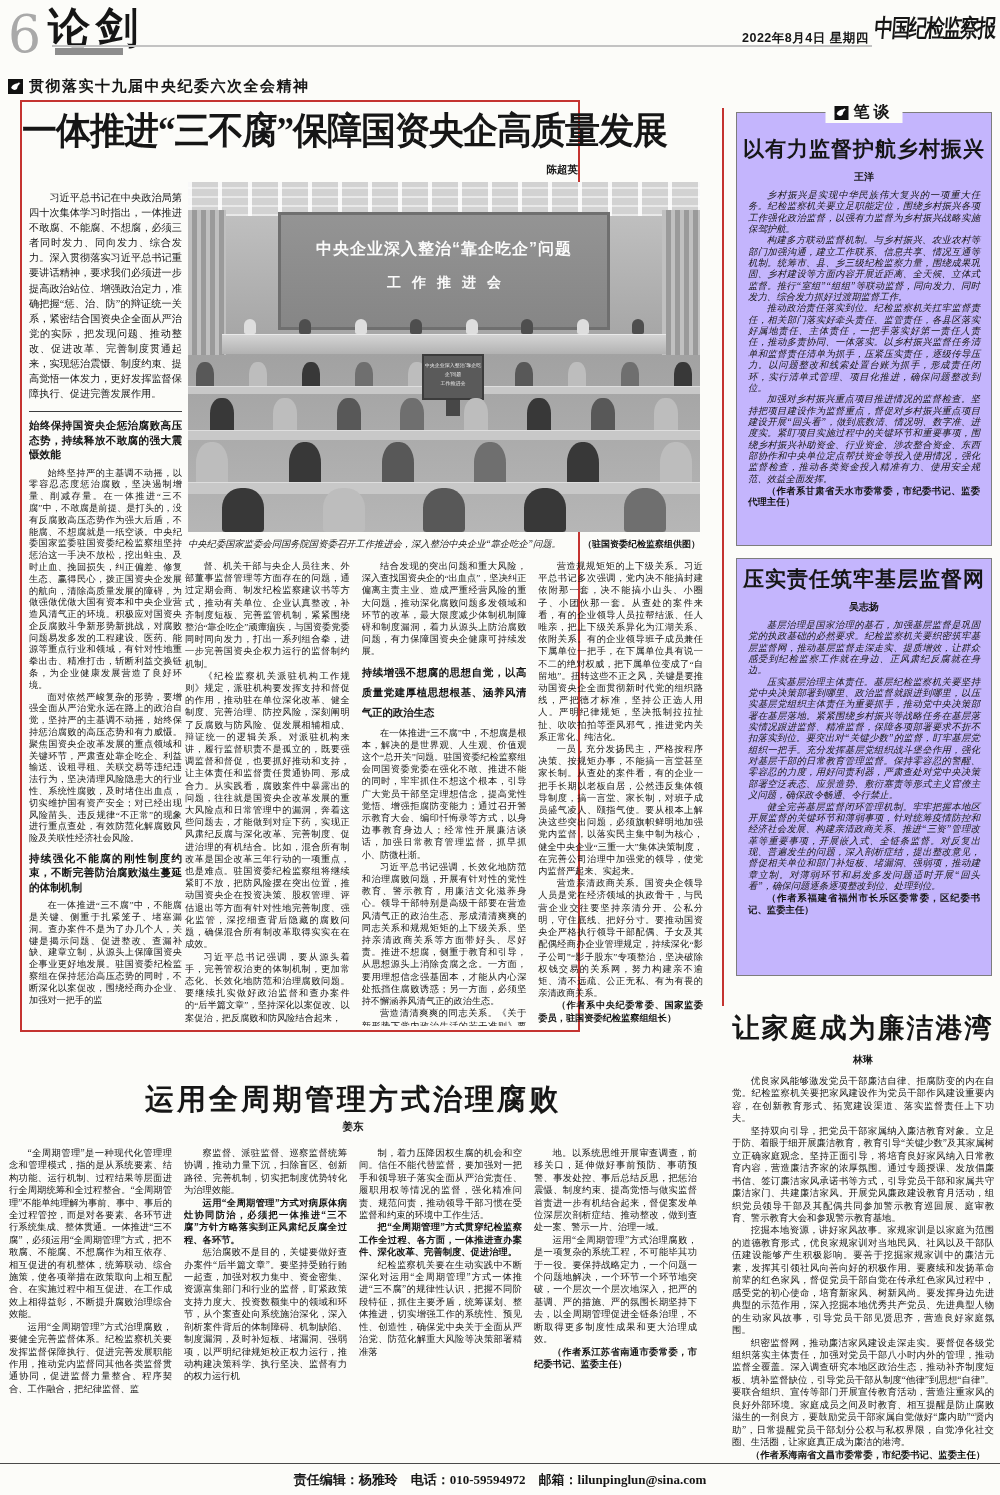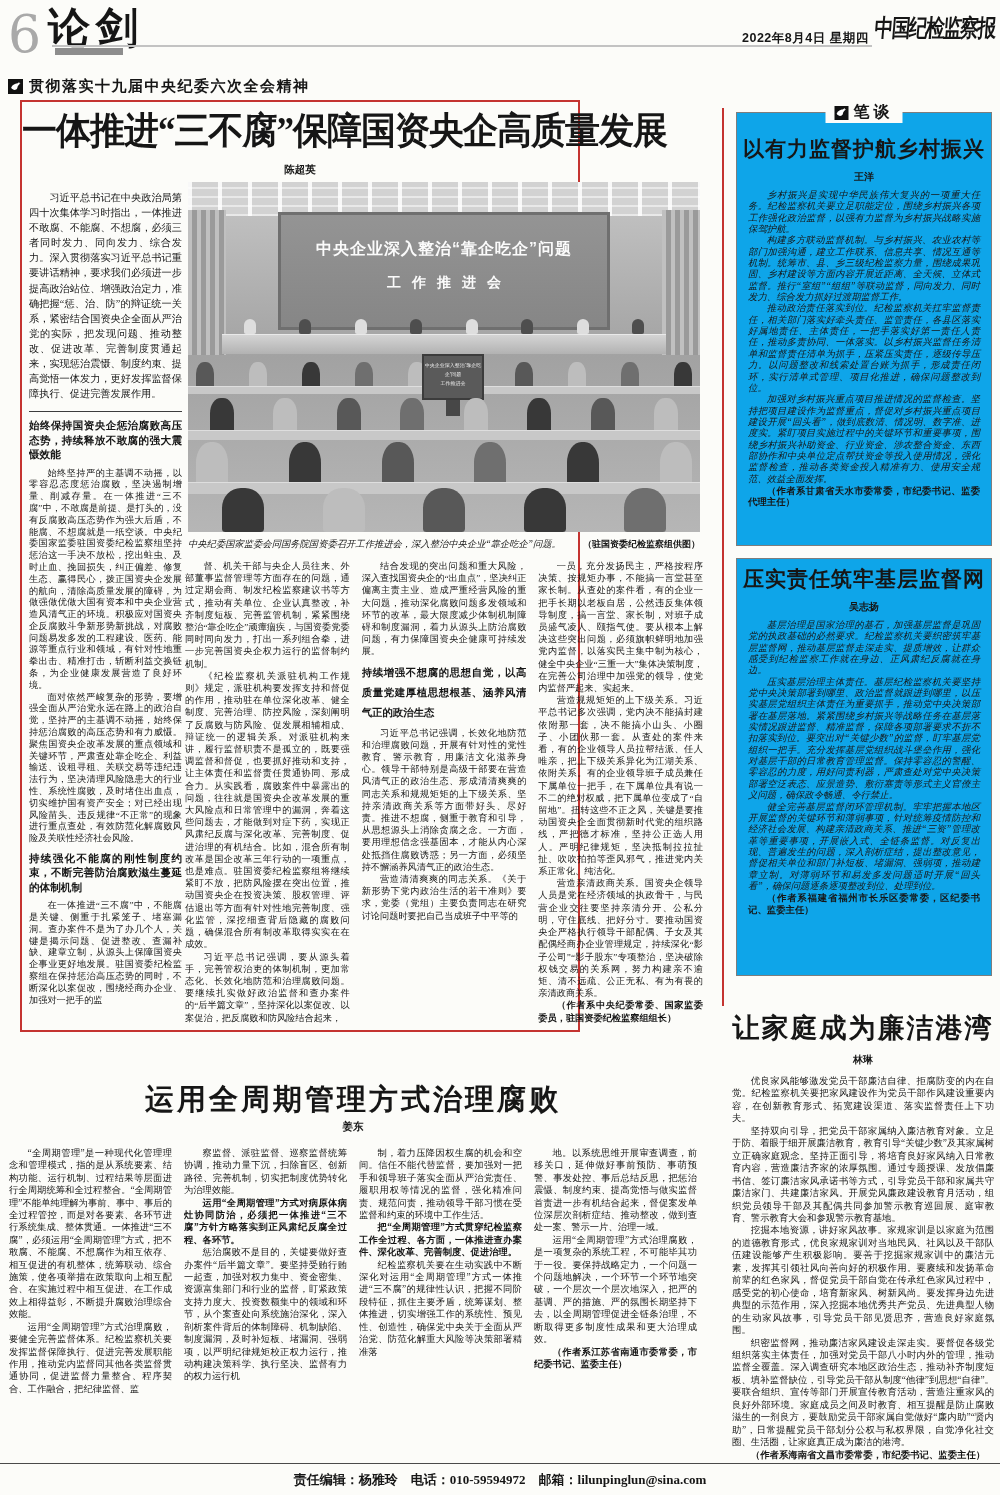--- a/index.html
+++ b/index.html
@@ -20,21 +20,21 @@
   
   .banner { left:8px; top:77px; display:flex; align-items:center; gap:6px; }
   .logo-sq { width:15px; height:15px; background:#111; display:inline-flex; align-items:center; justify-content:center; flex:0 0 auto; }
   .logo-sq svg { width:12px; height:12px; }
   .banner-text { font-size:15px; font-weight:700; font-family:"Liberation Sans",sans-serif; letter-spacing:1.5px; }
 
   
   .main-box { left:20px; top:100px; width:560px; height:932px; border:2.5px solid #c43431; }
   .m-headline { position:absolute; top:5px; left:0; width:100%; text-align:center; font-size:35px; font-weight:900;
                 letter-spacing:-1px; transform:scaleY(1.06); white-space:nowrap; }
-  .m-byline { position:absolute; top:61px; left:0; width:100%; text-align:center; font-size:10.5px; font-weight:700; }
+  .m-byline { position:absolute; top:61px; left:0; width:100%; text-align:right; font-size:10.5px; font-weight:700; }
 
   .m-left { position:absolute; left:7px; top:88px; width:153px; height:836px; overflow:hidden;
             font-size:9.2px; line-height:11.8px; text-align:justify; }
   .m-left p, .colx p { text-indent:2em; }
   .m-left .intro { font-size:10.2px; line-height:15.1px; }
   .rule { border-top:1.5px solid #3c3c3c; margin:10px 0 4px; height:0; text-indent:0 !important; }
   .subhead { font-weight:700; font-size:10.6px; line-height:14.4px; margin:7px 0 5px; text-indent:0 !important; }
 
   
   .photo { left:166px; top:80px; width:512px; height:350px; overflow:hidden;
@@ -73,21 +73,21 @@
   .caption-row .cap { flex:1; font-style:italic; }
   .caption-row .credit { font-weight:700; white-space:nowrap; font-family:"Liberation Sans",sans-serif; font-size:9px; }
 
   .m-cols { position:absolute; left:163px; top:458px; width:518px; height:466px; display:flex; gap:12px; }
   .colx { flex:1; overflow:hidden; font-size:9.2px; line-height:12.2px; text-align:justify; }
   .colx .subhead { font-size:10.4px; line-height:20px; margin:5px 0 4px; }
   .author { font-weight:700; font-family:"Liberation Sans",sans-serif; font-style:normal !important; }
 
   
   .red-divider { left:722px; top:108px; width:2px; height:898px; background:#c43431; }
-  .sb-box { border:1.5px solid #7d7d7d; background:#0ea5e9; }
+  .sb-box { border:1.5px solid #7d7d7d; background:#c4b5fd; }
   .sb1 { left:736px; top:112px; width:256px; height:434px; }
   .sb2 { left:736px; top:558px; width:256px; height:418px; }
   .sb-head { position:absolute; top:-11px; left:50%; transform:translateX(-50%); background:#fcfcf9;
              padding:0 9px; display:flex; align-items:center; gap:5px; font-size:16px; font-weight:700;
              letter-spacing:4px; white-space:nowrap; }
   .sb-title { text-align:center; font-weight:900; font-size:21px; letter-spacing:1px; margin-top:22px; }
   .sb2 .sb-title { margin-top:6px; }
   .sb-byline { text-align:center; font-size:10px; font-weight:700; margin:7px 0 4px; }
   .sb-body { padding:2px 11px 4px; font-size:9.4px; line-height:11.35px; text-align:justify; font-style:italic; overflow:hidden; }
   .sb-body p { text-indent:2em; }
@@ -215,26 +215,27 @@
 
     <div class="m-cols">
       <div class="colx">
           <p>督、机关干部与央企人员往来、外部董事监督管理等方面存在的问题，通过定期会商、制发纪检监察建议书等方式，推动有关单位、企业认真整改，补齐制度短板、完善监管机制，紧紧围绕整治“靠企吃企”顽瘴痼疾，与国资委党委同时同向发力，打出一系列组合拳，进一步完善国资央企权力运行的监督制约机制。</p>
           <p>《纪检监察机关派驻机构工作规则》规定，派驻机构要发挥支持和督促的作用，推动驻在单位深化改革、健全制度、完善治理、防控风险，深刻阐明了反腐败与防风险、促发展相辅相成、辩证统一的逻辑关系。对派驻机构来讲，履行监督职责不是孤立的，既要强调监督和督促，也要抓好推动和支持，让主体责任和监督责任贯通协同、形成合力。从实践看，腐败案件中暴露出的问题，往往就是国资央企改革发展的重大风险点和日常管理中的漏洞，奔着这些问题去，才能做到对症下药，实现正风肃纪反腐与深化改革、完善制度、促进治理的有机结合。比如，混合所有制改革是国企改革三年行动的一项重点，也是难点。驻国资委纪检监察组将继续紧盯不放，把防风险摆在突出位置，推动国资央企在投资决策、股权管理、评估退出等方面有针对性地完善制度、强化监管，深挖细查背后隐藏的腐败问题，确保混合所有制改革取得实实在在成效。</p>
           <p>习近平总书记强调，要从源头着手，完善管权治吏的体制机制，更加常态化、长效化地防范和治理腐败问题。要继续扎实做好政治监督和查办案件的“后半篇文章”，坚持深化以案促改、以案促治，把反腐败和防风险结合起来，</p>
         </div>
       <div class="colx">
           <p>结合发现的突出问题和重大风险，深入查找国资央企的“出血点”，坚决纠正偏离主责主业、造成严重经营风险的重大问题，推动深化腐败问题多发领域和环节的改革，最大限度减少体制机制障碍和制度漏洞，着力从源头上防治腐败问题，有力保障国资央企健康可持续发展。</p>
           <p class="subhead">持续增强不想腐的思想自觉，以高质量党建厚植思想根基、涵养风清气正的政治生态</p>
+          <p>在一体推进“三不腐”中，不想腐是根本，解决的是世界观、人生观、价值观这个“总开关”问题。驻国资委纪检监察组会同国资委党委在强化不敢、推进不能的同时，牢牢抓住不想这个根本，引导广大党员干部坚定理想信念，提高党性觉悟、增强拒腐防变能力；通过召开警示教育大会、编印忏悔录等方式，以身边事教育身边人；经常性开展廉洁谈话，加强日常教育管理监督，抓早抓小、防微杜渐。</p>
           <p>习近平总书记强调，长效化地防范和治理腐败问题，开展有针对性的党性教育、警示教育，用廉洁文化滋养身心。领导干部特别是高级干部要在营造风清气正的政治生态、形成清清爽爽的同志关系和规规矩矩的上下级关系、坚持亲清政商关系等方面带好头、尽好责。推进不想腐，侧重于教育和引导，从思想源头上消除贪腐之念。一方面，要用理想信念强基固本，才能从内心深处抵挡住腐败诱惑；另一方面，必须坚持不懈涵养风清气正的政治生态。</p>
           <p>营造清清爽爽的同志关系。《关于新形势下党内政治生活的若干准则》要求，党委（党组）主要负责同志在研究讨论问题时要把自己当成班子中平等的</p>
         </div>
       <div class="colx">
+          <p>营造规规矩矩的上下级关系。习近平总书记多次强调，党内决不能搞封建依附那一套，决不能搞小山头、小圈子、小团伙那一套。从查处的案件来看，有的企业领导人员拉帮结派、任人唯亲，把上下级关系异化为江湖关系、依附关系。有的企业领导班子成员兼任下属单位一把手，在下属单位具有说一不二的绝对权威，把下属单位变成了“自留地”。扭转这些不正之风，关键是要推动国资央企全面贯彻新时代党的组织路线，严把德才标准，坚持公正选人用人。严明纪律规矩，坚决抵制拉拉扯扯、吹吹拍拍等歪风邪气，推进党内关系正常化、纯洁化。</p>
           <p>一员，充分发扬民主，严格按程序决策、按规矩办事，不能搞一言堂甚至家长制。从查处的案件看，有的企业一把手长期以老板自居，公然违反集体领导制度，搞一言堂、家长制，对班子成员盛气凌人、颐指气使。要从根本上解决这些突出问题，必须旗帜鲜明地加强党内监督，以落实民主集中制为核心，健全中央企业“三重一大”集体决策制度，在完善公司治理中加强党的领导，使党内监督严起来、实起来。</p>
-          <p>营造规规矩矩的上下级关系。习近平总书记多次强调，党内决不能搞封建依附那一套，决不能搞小山头、小圈子、小团伙那一套。从查处的案件来看，有的企业领导人员拉帮结派、任人唯亲，把上下级关系异化为江湖关系、依附关系。有的企业领导班子成员兼任下属单位一把手，在下属单位具有说一不二的绝对权威，把下属单位变成了“自留地”。扭转这些不正之风，关键是要推动国资央企全面贯彻新时代党的组织路线，严把德才标准，坚持公正选人用人。严明纪律规矩，坚决抵制拉拉扯扯、吹吹拍拍等歪风邪气，推进党内关系正常化、纯洁化。</p>
           <p>营造亲清政商关系。国资央企领导人员是党在经济领域的执政骨干，与民营企业交往要坚持亲清分开、公私分明，守住底线、把好分寸。要推动国资央企严格执行领导干部配偶、子女及其配偶经商办企业管理规定，持续深化“影子公司”“影子股东”专项整治，坚决破除权钱交易的关系网，努力构建亲不逾矩、清不远疏、公正无私、有为有畏的亲清政商关系。</p>
           <p class="author">（作者系中央纪委常委、国家监委委员，驻国资委纪检监察组组长）</p>
         </div>
     </div>
   </div>
 
   <div class="abs red-divider"></div>
 
   <div class="abs sb-box sb1">
     <div class="sb-head">

